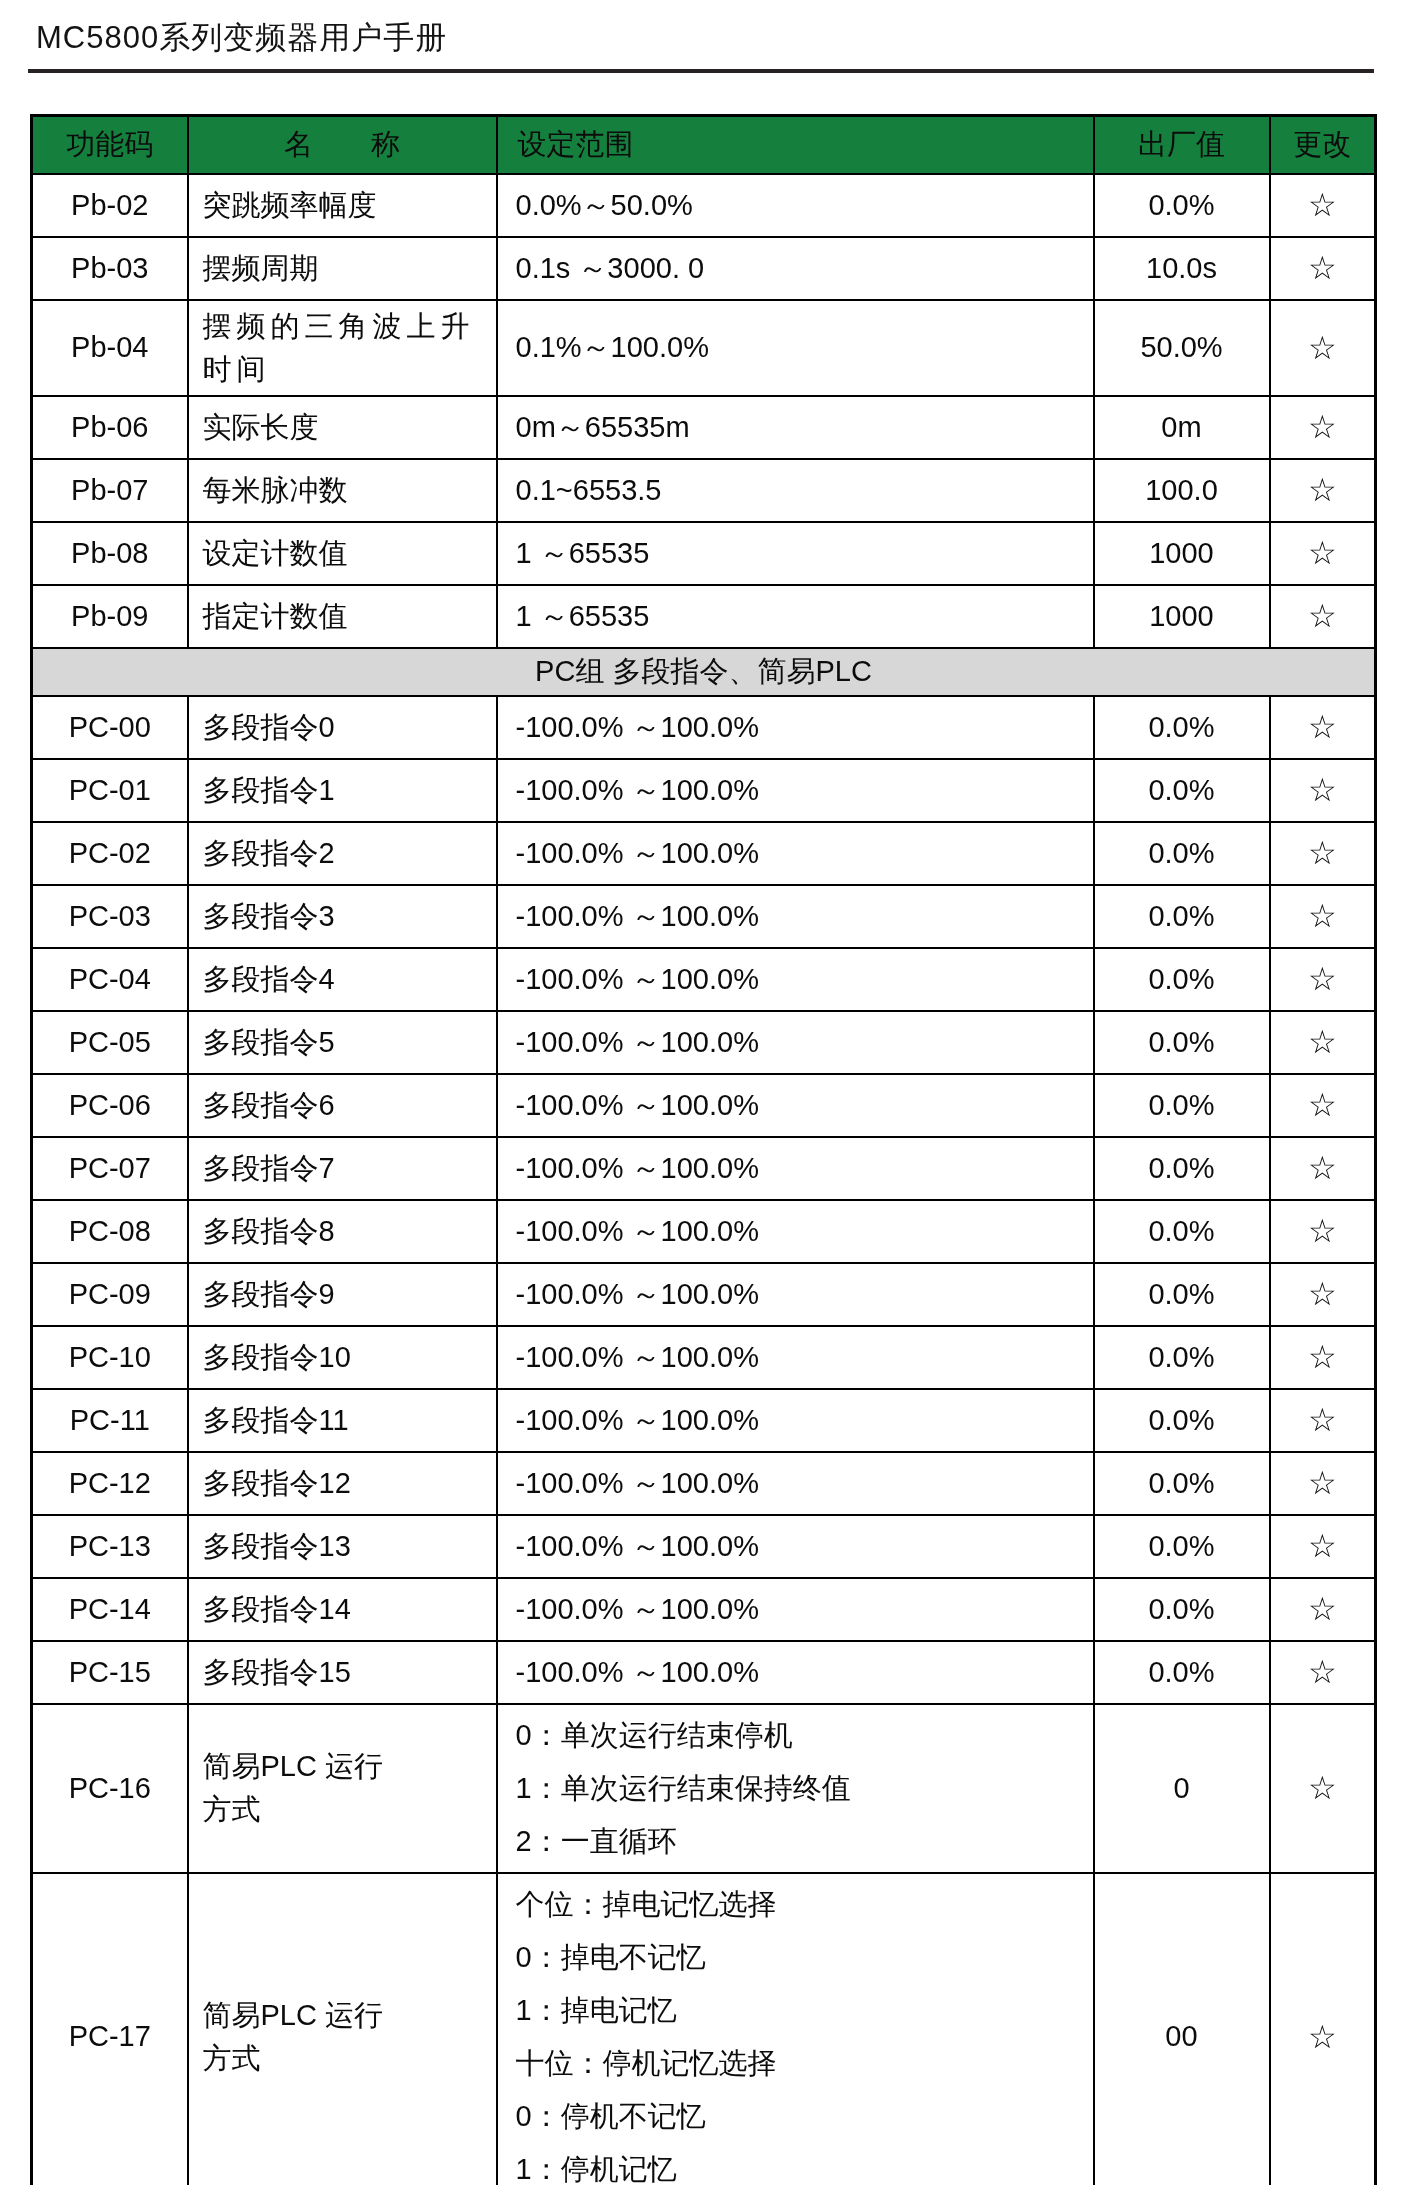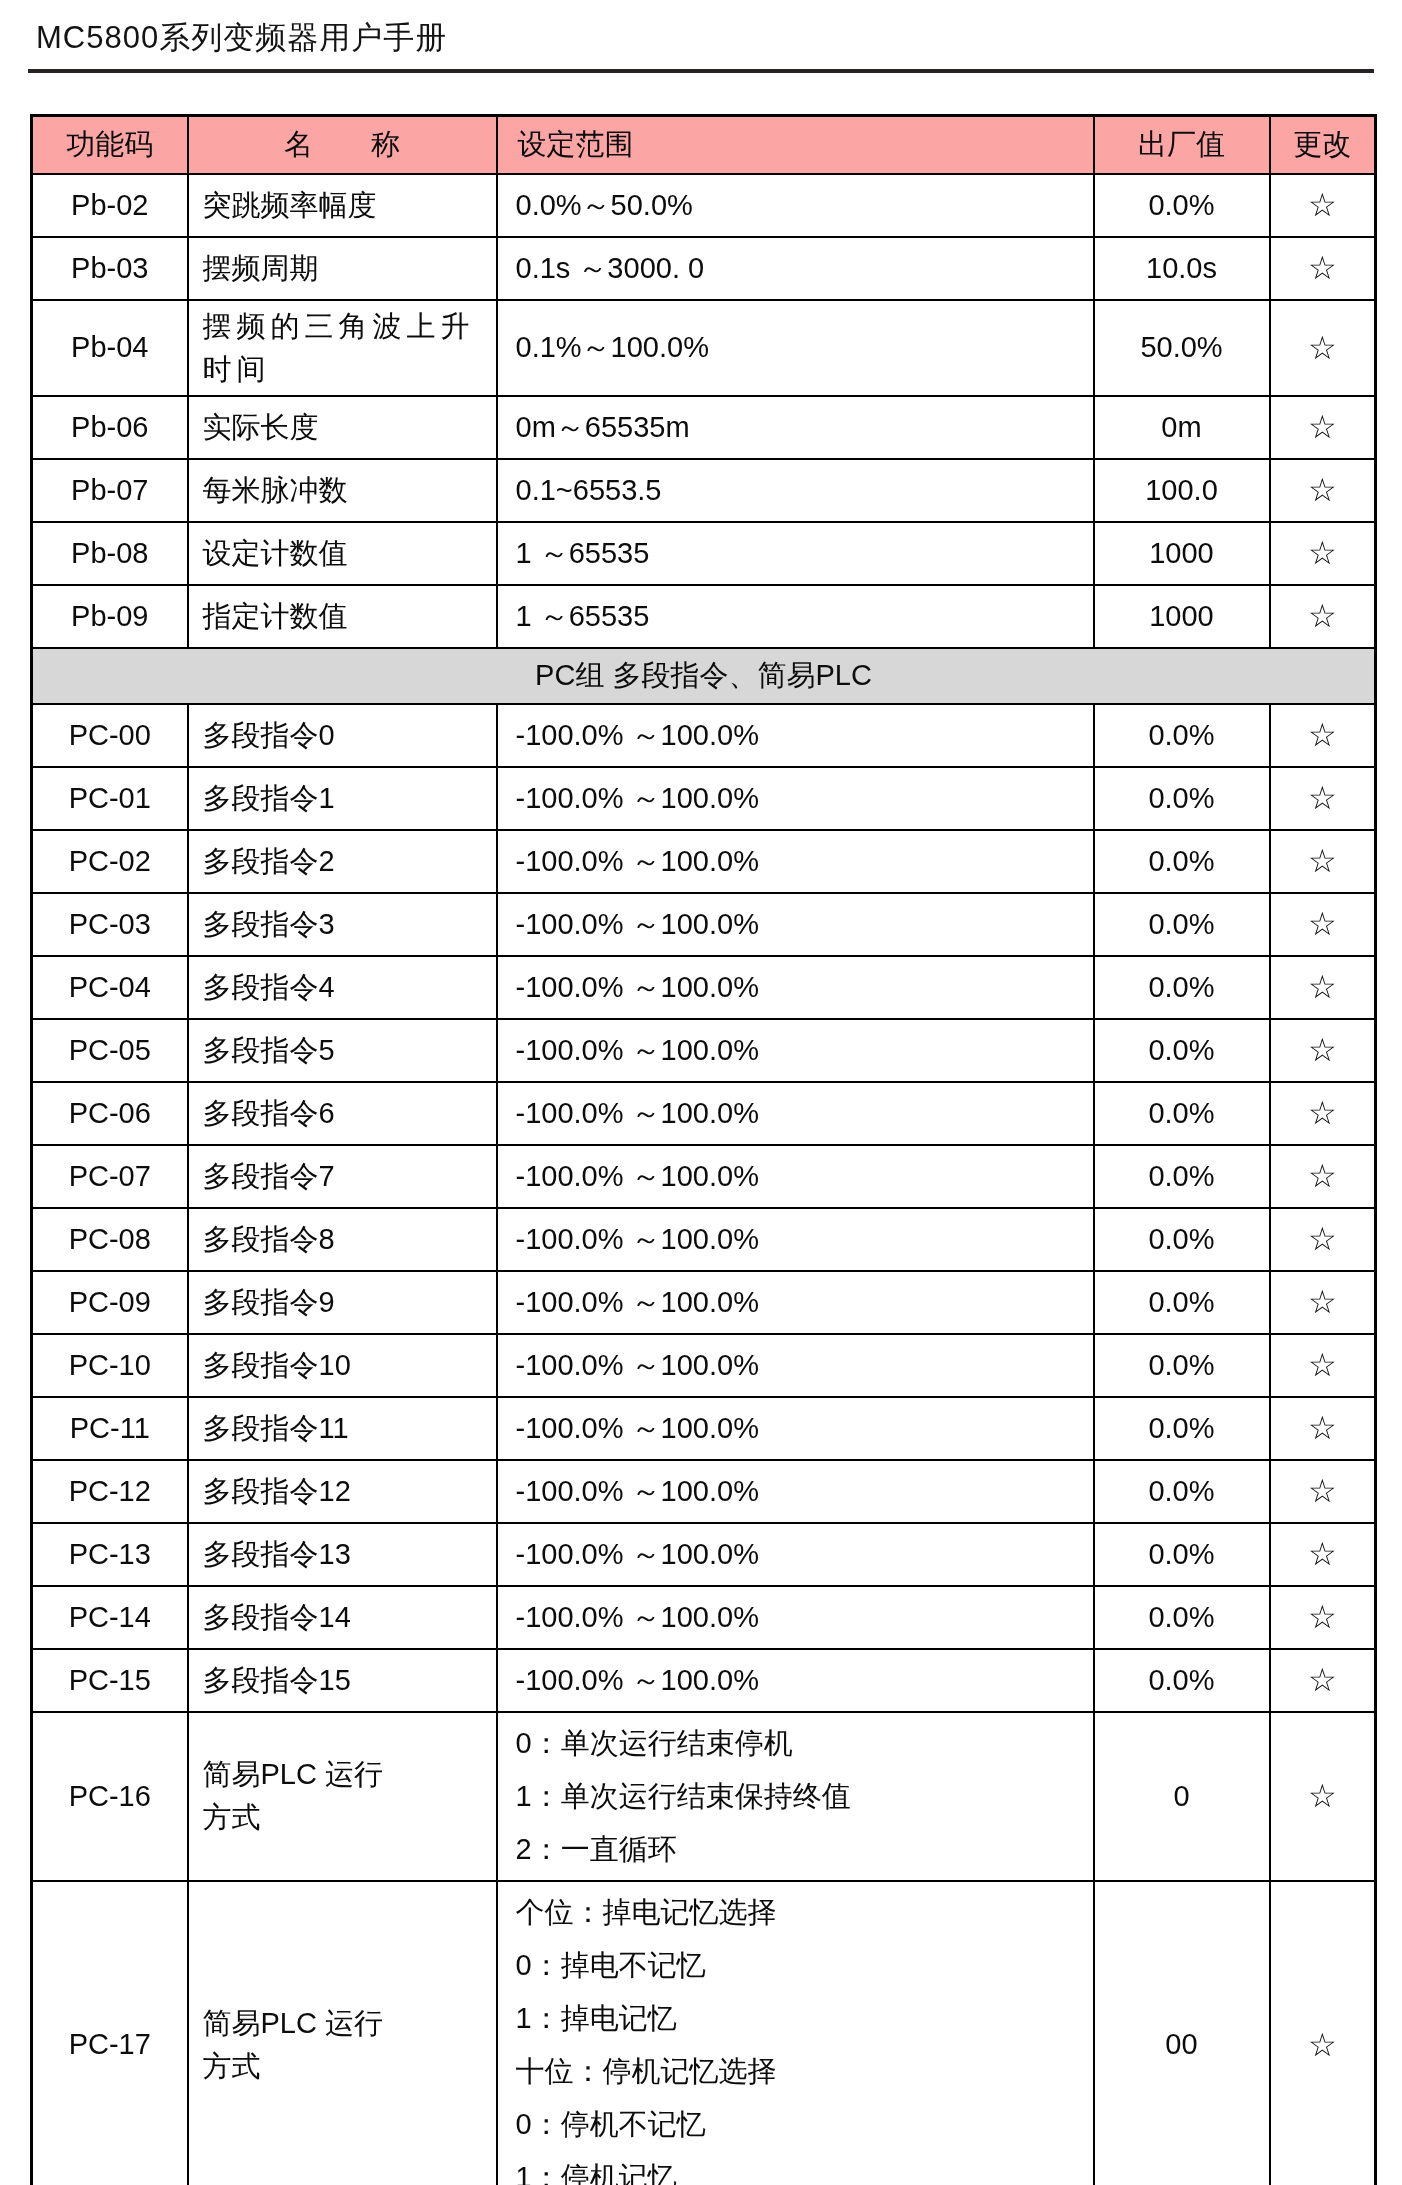--- a/index.html
+++ b/index.html
@@ -30,29 +30,29 @@
     border:3px solid #000;
   }
   .param-table th, .param-table td {
     border:2px solid #000;
     font-size:29px;
     font-weight:normal;
     vertical-align:middle;
     overflow:hidden;
   }
   .param-table thead th {
-    background:#fca5a5;
+    background:#15803d;
     height:58px;
     text-align:center;
   }
   .param-table thead th.range-head {
     text-align:left;
     padding-left:20px;
   }
-  .param-table tbody tr { height:56px; }
+  .param-table tbody tr { height:48px; }
   tr.h90  { height:90px; }
   tr.h188 { height:188px; }
   tr.h326 { height:326px; }
   tr.section-row { height:50px; }
   td.cell-code  { text-align:center; }
   td.cell-name  {
     text-align:left;
     padding:4px 6px 4px 14px;
     white-space:pre-line;
     line-height:43px;

